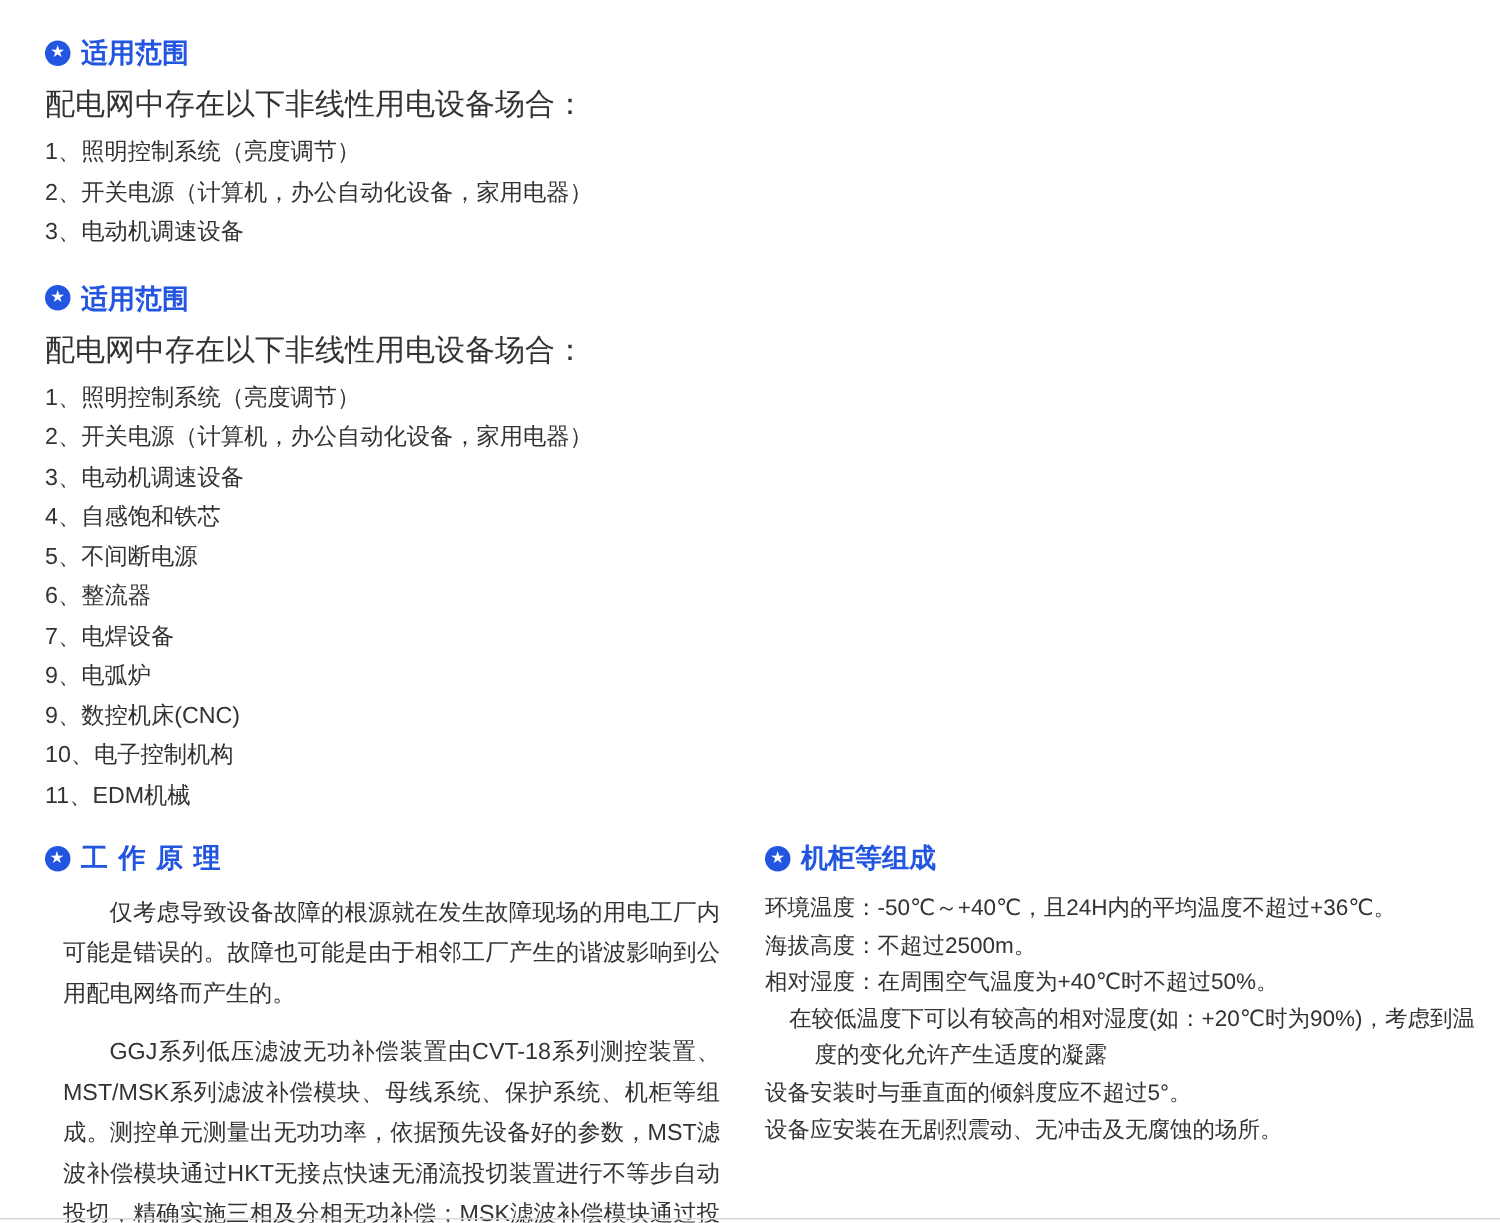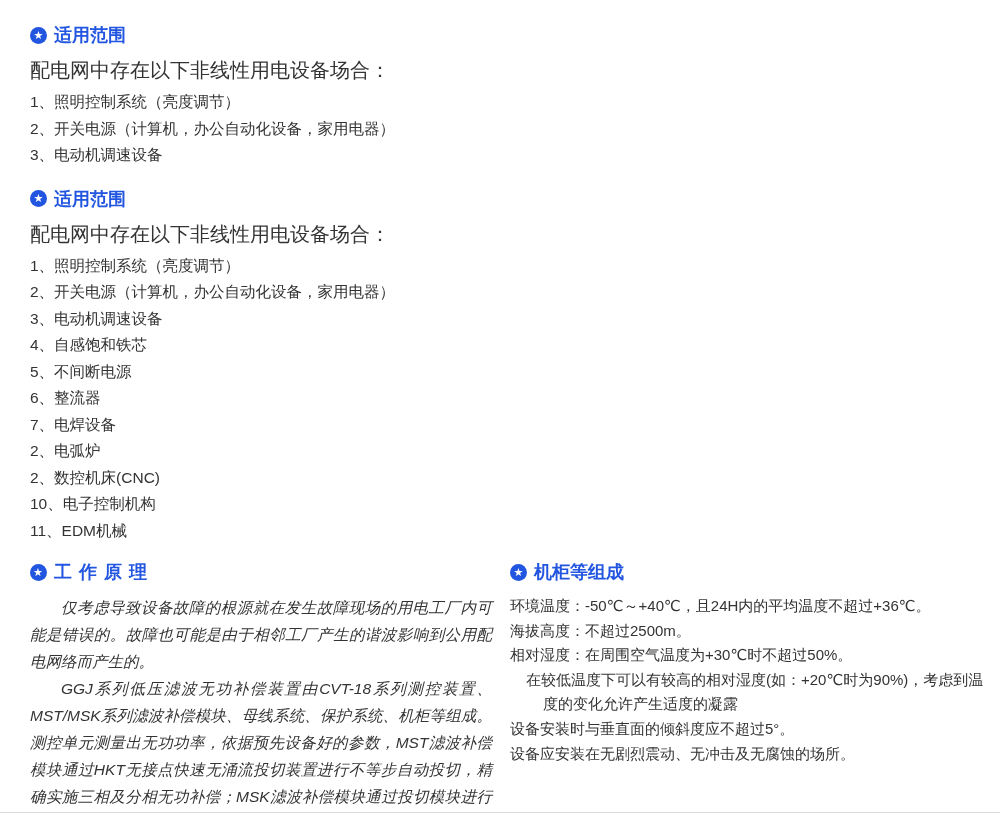--- a/index.html
+++ b/index.html
@@ -56,22 +56,21 @@
   .col-left { width: 462px; flex: 0 0 auto; }
   .col-right { margin-left: 18px; flex: 1 1 auto; min-width: 0; }
 
   .principle-heading { letter-spacing: 1px; }
 
   .para {
     font-size: 15.5px;
     line-height: 27px;
     text-indent: 2em;
     text-align: justify;
-    margin: 0;
-    font-style: italic;
+    margin: 12px;
   }
   .cond-line {
     font-size: 15px;
     line-height: 24.6px;
     white-space: nowrap;
   }
   .indent-1 { padding-left: 16px; }
   .indent-2 { padding-left: 33px; font-family: Liberation Serif, serif; }
 
   .bottom-divider {
@@ -105,22 +104,22 @@
       <span>适用范围</span>
     </div>
     <p class="intro">配电网中存在以下非线性用电设备场合：</p>
     <div class="item">1、照明控制系统（亮度调节）</div>
     <div class="item">2、开关电源（计算机，办公自动化设备，家用电器）</div>
     <div class="item">3、电动机调速设备</div>
     <div class="item">4、自感饱和铁芯</div>
     <div class="item">5、不间断电源</div>
     <div class="item">6、整流器</div>
     <div class="item">7、电焊设备</div>
-    <div class="item">2、电弧炉</div>
-    <div class="item">2、数控机床(CNC)</div>
+    <div class="item">9、电弧炉</div>
+    <div class="item">9、数控机床(CNC)</div>
     <div class="item">10、电子控制机构</div>
     <div class="item">11、EDM机械</div>
   </div>
 
   <div class="bottom-row">
 
     <div class="col-left">
       <div class="section-heading principle-heading">
         <span class="star-icon">★</span>
         <span>工 作 原 理</span>
@@ -129,21 +128,21 @@
       <p class="para">GGJ系列低压滤波无功补偿装置由CVT-18系列测控装置、MST/MSK系列滤波补偿模块、母线系统、保护系统、机柜等组成。测控单元测量出无功功率，依据预先设备好的参数，MST滤波补偿模块通过HKT无接点快速无涌流投切装置进行不等步自动投切，精确实施三相及分相无功补偿；MSK滤波补偿模块通过投切模块进行不等步自动投切，精确实施三相无功补偿。由于电抗器的接入，防止了系统的振荡，同时根据有目的设计，吸收了大量的谐波分量。</p>
     </div>
 
     <div class="col-right">
       <div class="section-heading">
         <span class="star-icon">★</span>
         <span>机柜等组成</span>
       </div>
       <div class="cond-line">环境温度：-50℃～+40℃，且24H内的平均温度不超过+36℃。</div>
       <div class="cond-line">海拔高度：不超过2500m。</div>
-      <div class="cond-line">相对湿度：在周围空气温度为+30℃时不超过50%。</div>
+      <div class="cond-line">相对湿度：在周围空气温度为+40℃时不超过50%。</div>
       <div class="cond-line indent-1">在较低温度下可以有较高的相对湿度(如：+20℃时为90%)，考虑到温</div>
       <div class="cond-line indent-2">度的变化允许产生适度的凝露</div>
       <div class="cond-line">设备安装时与垂直面的倾斜度应不超过5°。</div>
       <div class="cond-line">设备应安装在无剧烈震动、无冲击及无腐蚀的场所。</div>
     </div>
 
   </div>
 </div>
 
 <div class="bottom-divider"></div>

